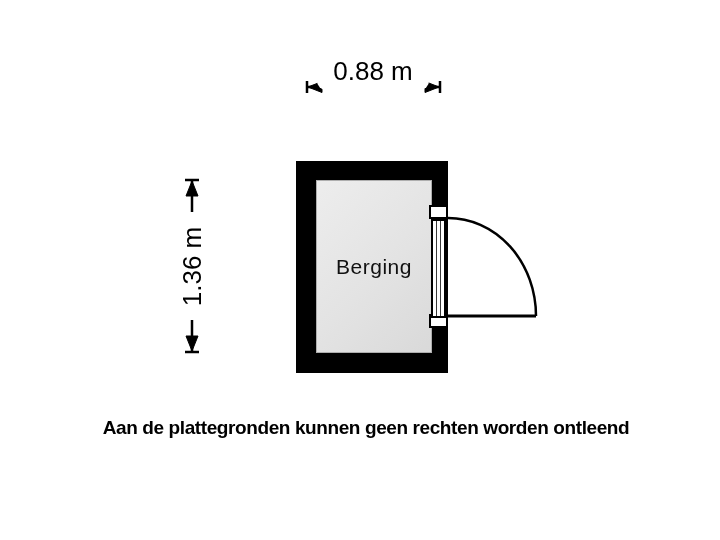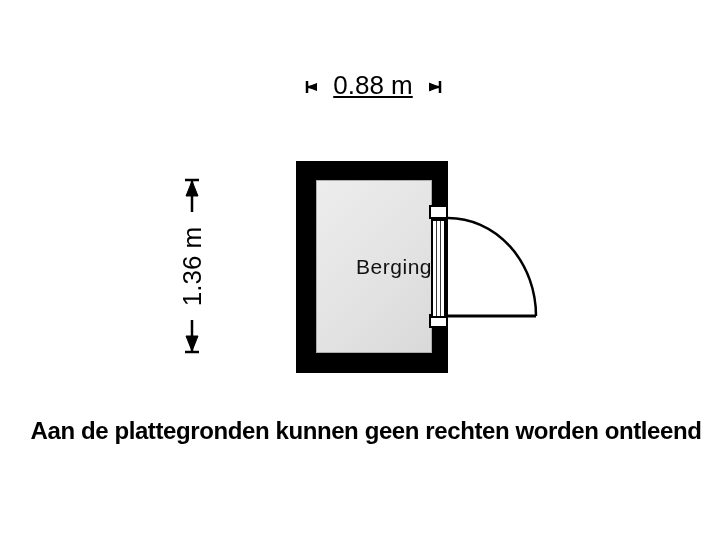--- a/index.html
+++ b/index.html
@@ -21,21 +21,21 @@
     background: var(--color-wall, #000000);
   }
   .floor {
     position: absolute;
     left: 316px; top: 180px;
     width: 116px; height: 173px;
     background: linear-gradient(135deg, #ededed 0%, var(--color-floor, #e3e3e3) 55%, #d9d9d9 100%);
     box-shadow: inset 0 0 0 1px #aeaeae;
     display: flex;
     align-items: center;
-    justify-content: flex-end;
+    justify-content: center;
   }
   .room-name {
     font-size: 21px;
     color: #111111;
     letter-spacing: 0.5px;
   }
 
   
   .jamb {
     position: absolute;
@@ -75,40 +75,40 @@
     z-index: 3;
     background: var(--color-label_background, #ffffff);
     border-radius: 9px;
     display: flex;
     align-items: center;
     justify-content: center;
     color: var(--color-text, #000000);
     font-size: 26px;
   }
   .dim-label.horizontal {
-    left: 317px; top: 67px;
-    width: 112px; height: 37px; text-decoration: underline;
+    left: 317px; top: 53px;
+    width: 112px; height: 37px;
   }
   .dim-label.vertical {
     left: 174px; top: 212px;
     width: 38px; height: 108px;
   }
   .dim-label.vertical span {
     transform: rotate(-90deg);
     white-space: nowrap;
   }
 
   
   .footer {
     position: absolute;
     left: 12px; right: 0;
     text-align: center;
     color: var(--color-text, #000000);
     font-weight: bold;
-    font-size: 24px;
+    font-size: 19px;
     letter-spacing: -0.4px;
     white-space: nowrap;
   }
   .footer.line1 { top: 417px; }
   .footer.line2 { top: 445px; }
 </style>
 </head>
 <body>
 
 <div id="canvas">

